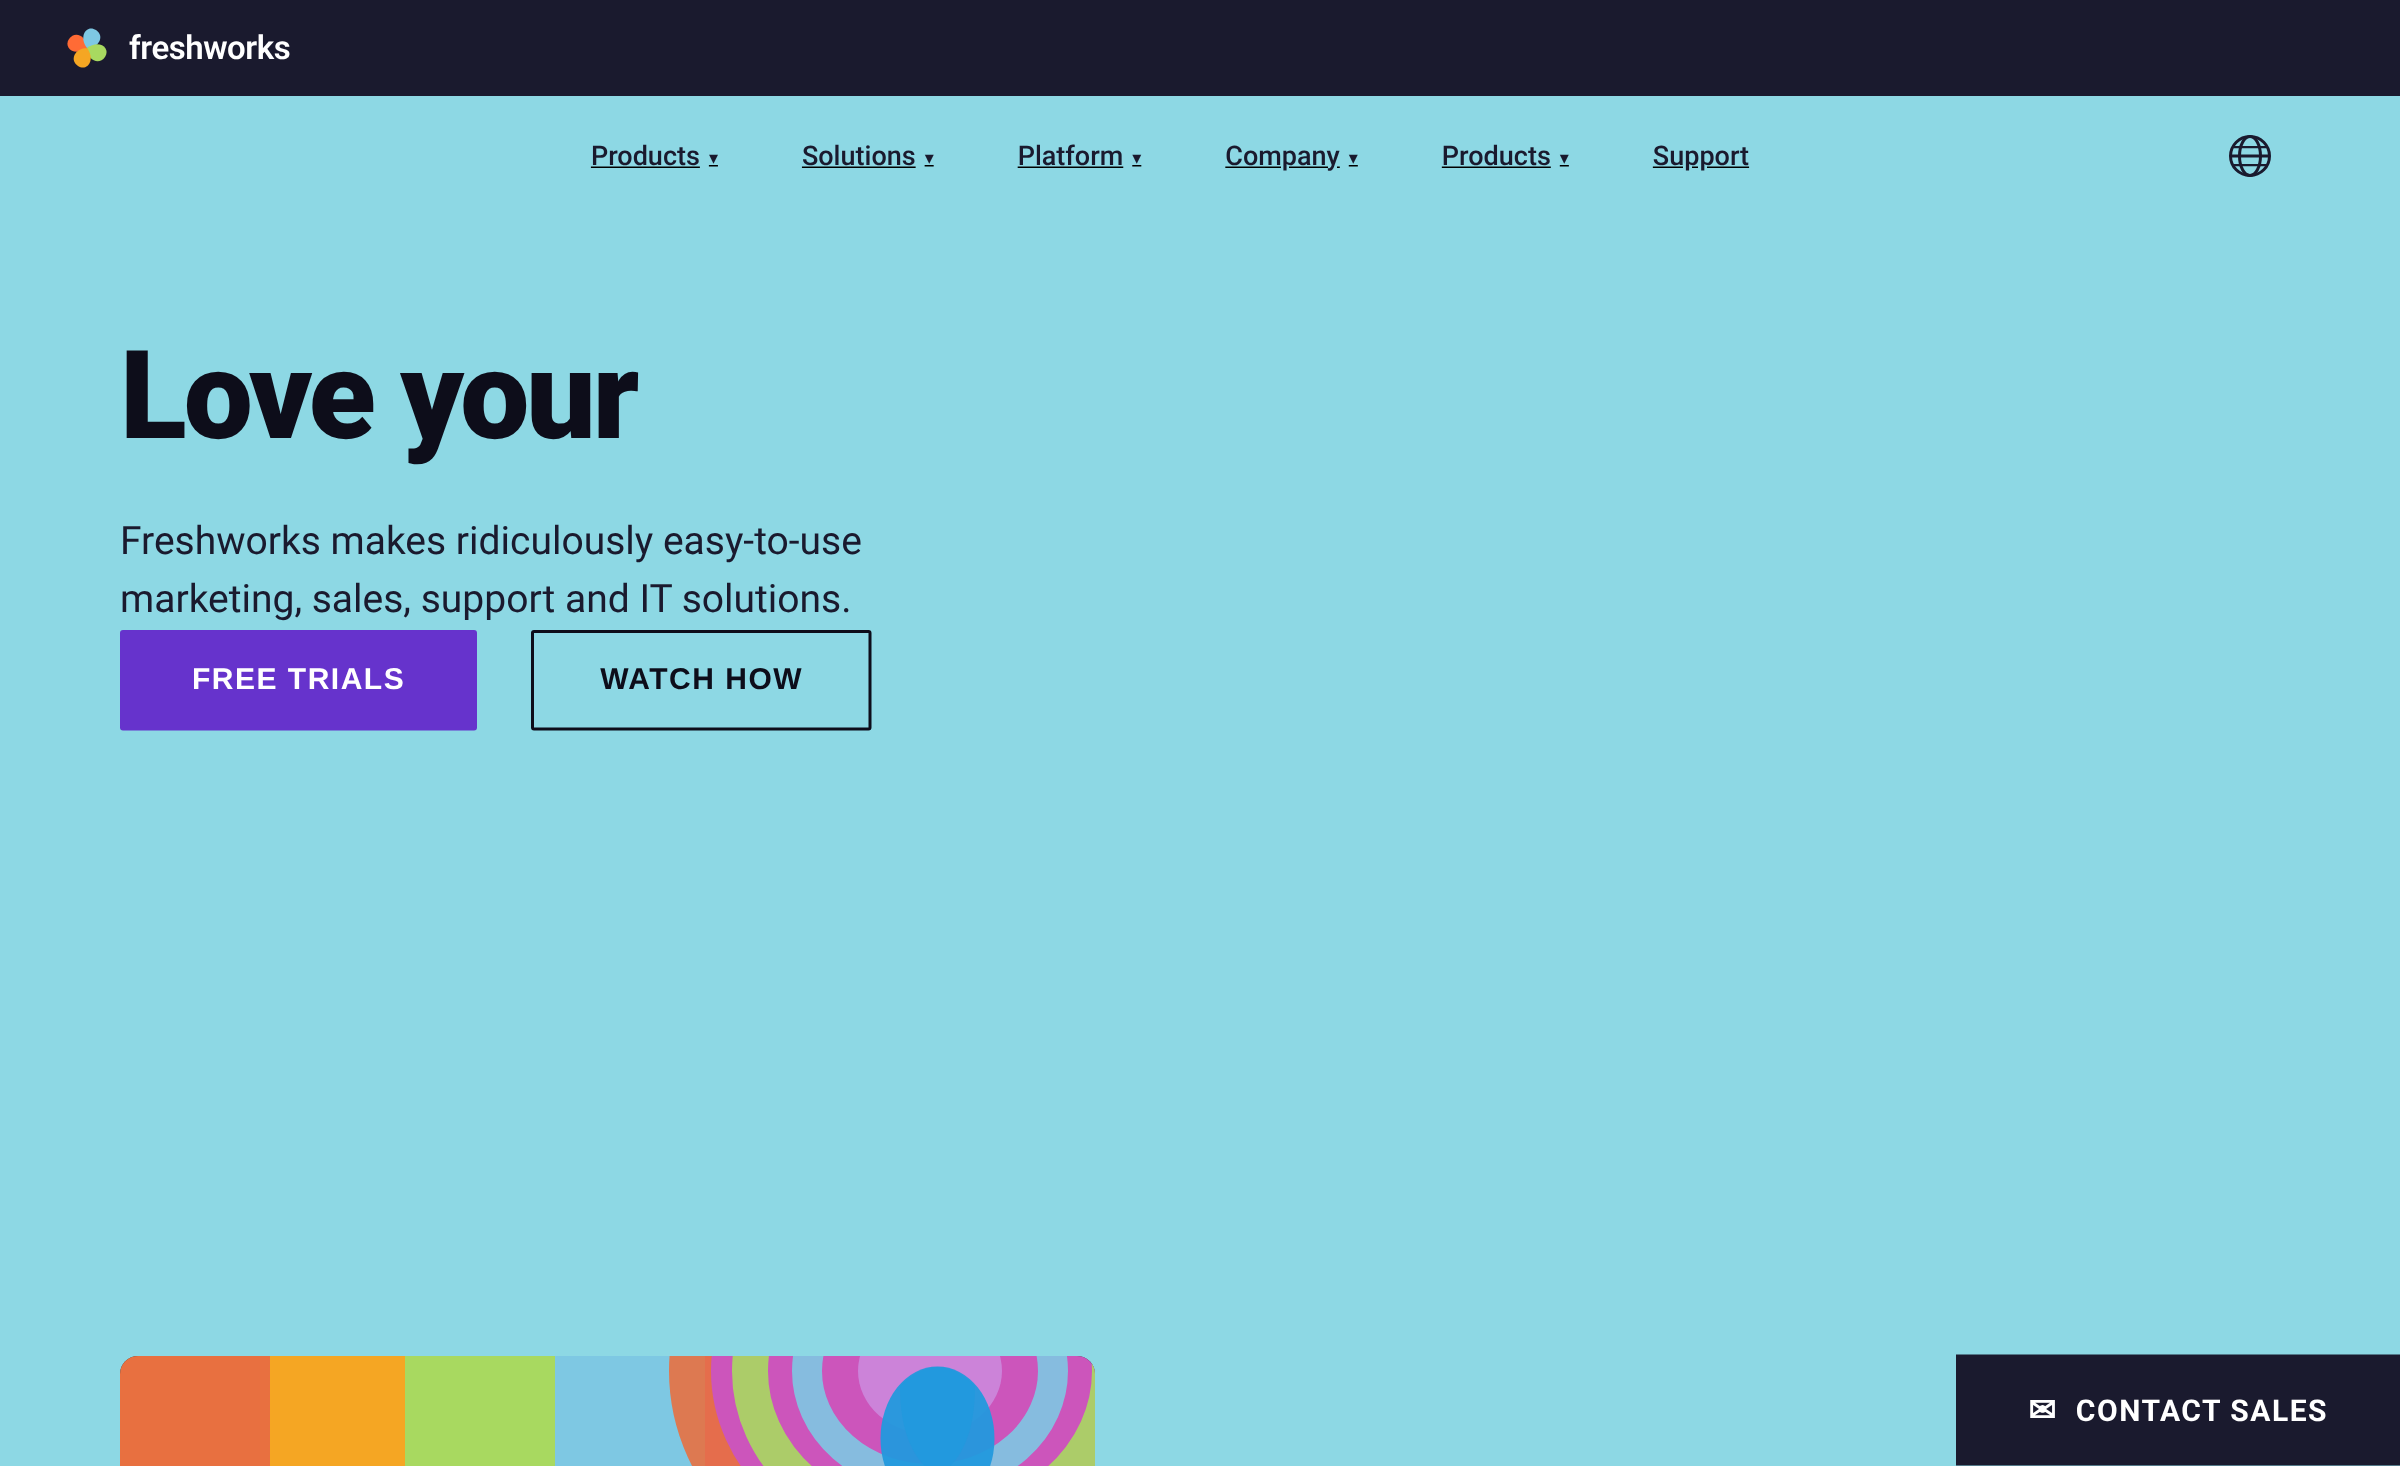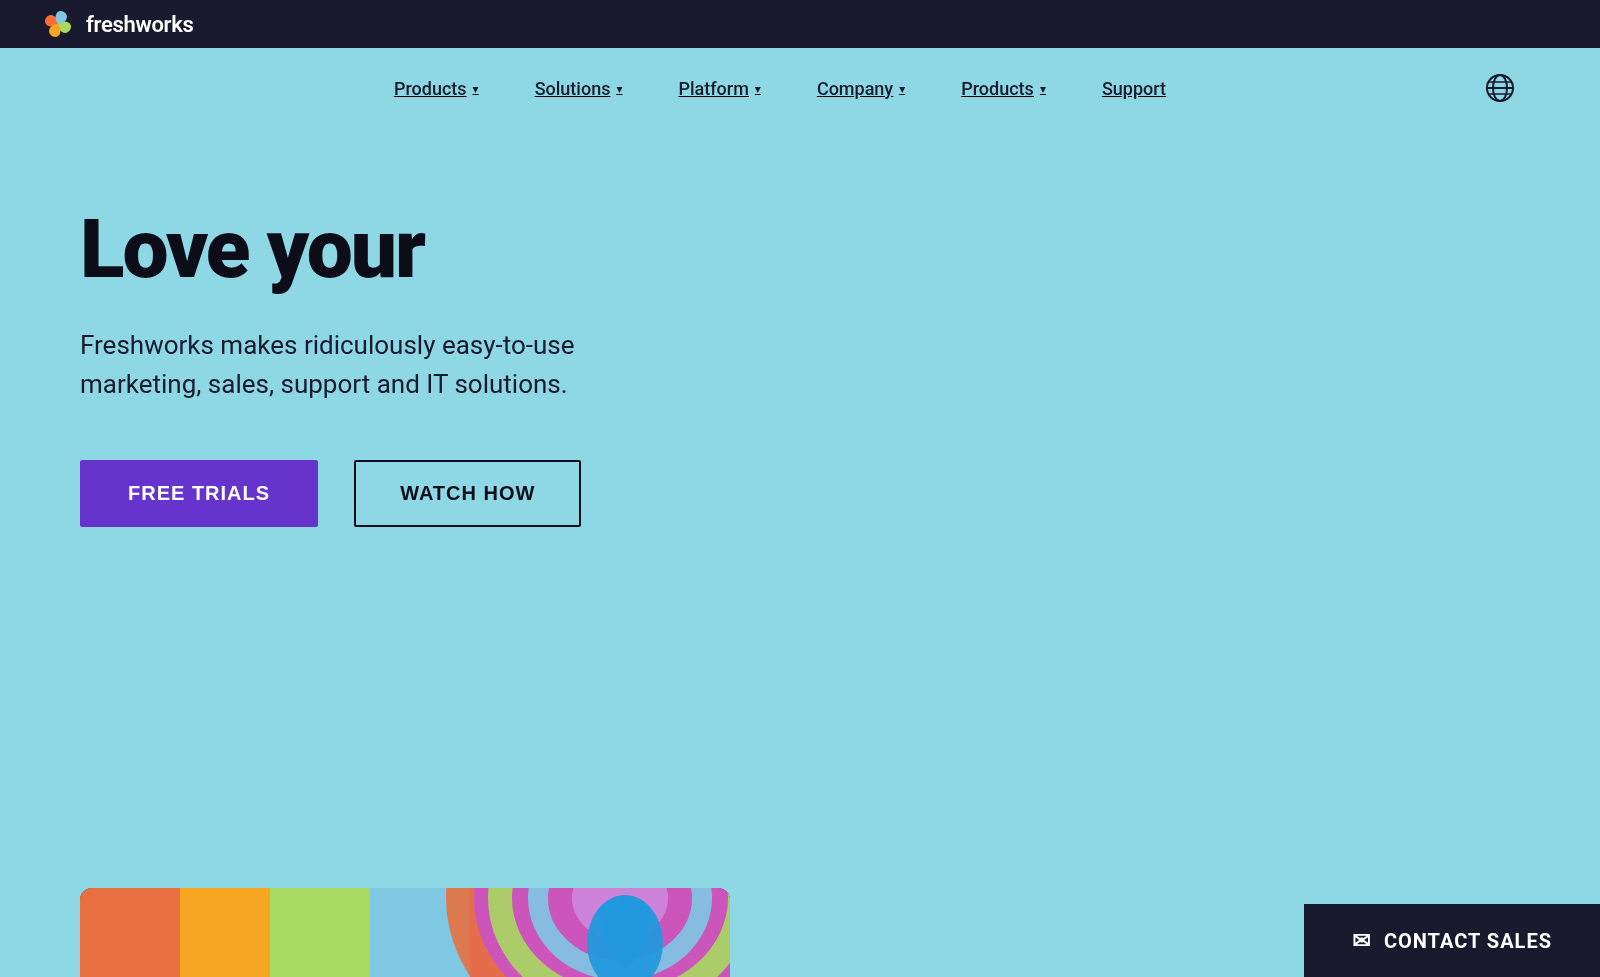--- a/index.html
+++ b/index.html
@@ -8,21 +8,21 @@
       font-family: -apple-system, BlinkMacSystemFont, 'Segoe UI', Roboto, sans-serif;
       background: #87d4e0;
       width: 1600px;
       min-height: 977px;
       overflow-x: hidden;
     }
 
     
     .top-bar {
       background: #1a1a2e;
-      height: 48px;
+      height: 64px;
       display: flex;
       align-items: center;
       padding: 0 40px;
     }
 
     .logo-container {
       display: flex;
       align-items: center;
       gap: 10px;
     }
@@ -126,21 +126,20 @@
       line-height: 1.0;
       margin-bottom: 36px;
       letter-spacing: -2px;
     }
 
     .hero-subtitle {
       font-size: 26px;
       color: #1a1a2e;
       font-weight: 400;
       line-height: 1.5;
-      margin-bottom: 56px;
       max-width: 540px;
     }
 
     .hero-buttons {
       display: flex;
       gap: 36px;
       align-items: center;
     }
 
     .free-trials-btn {

